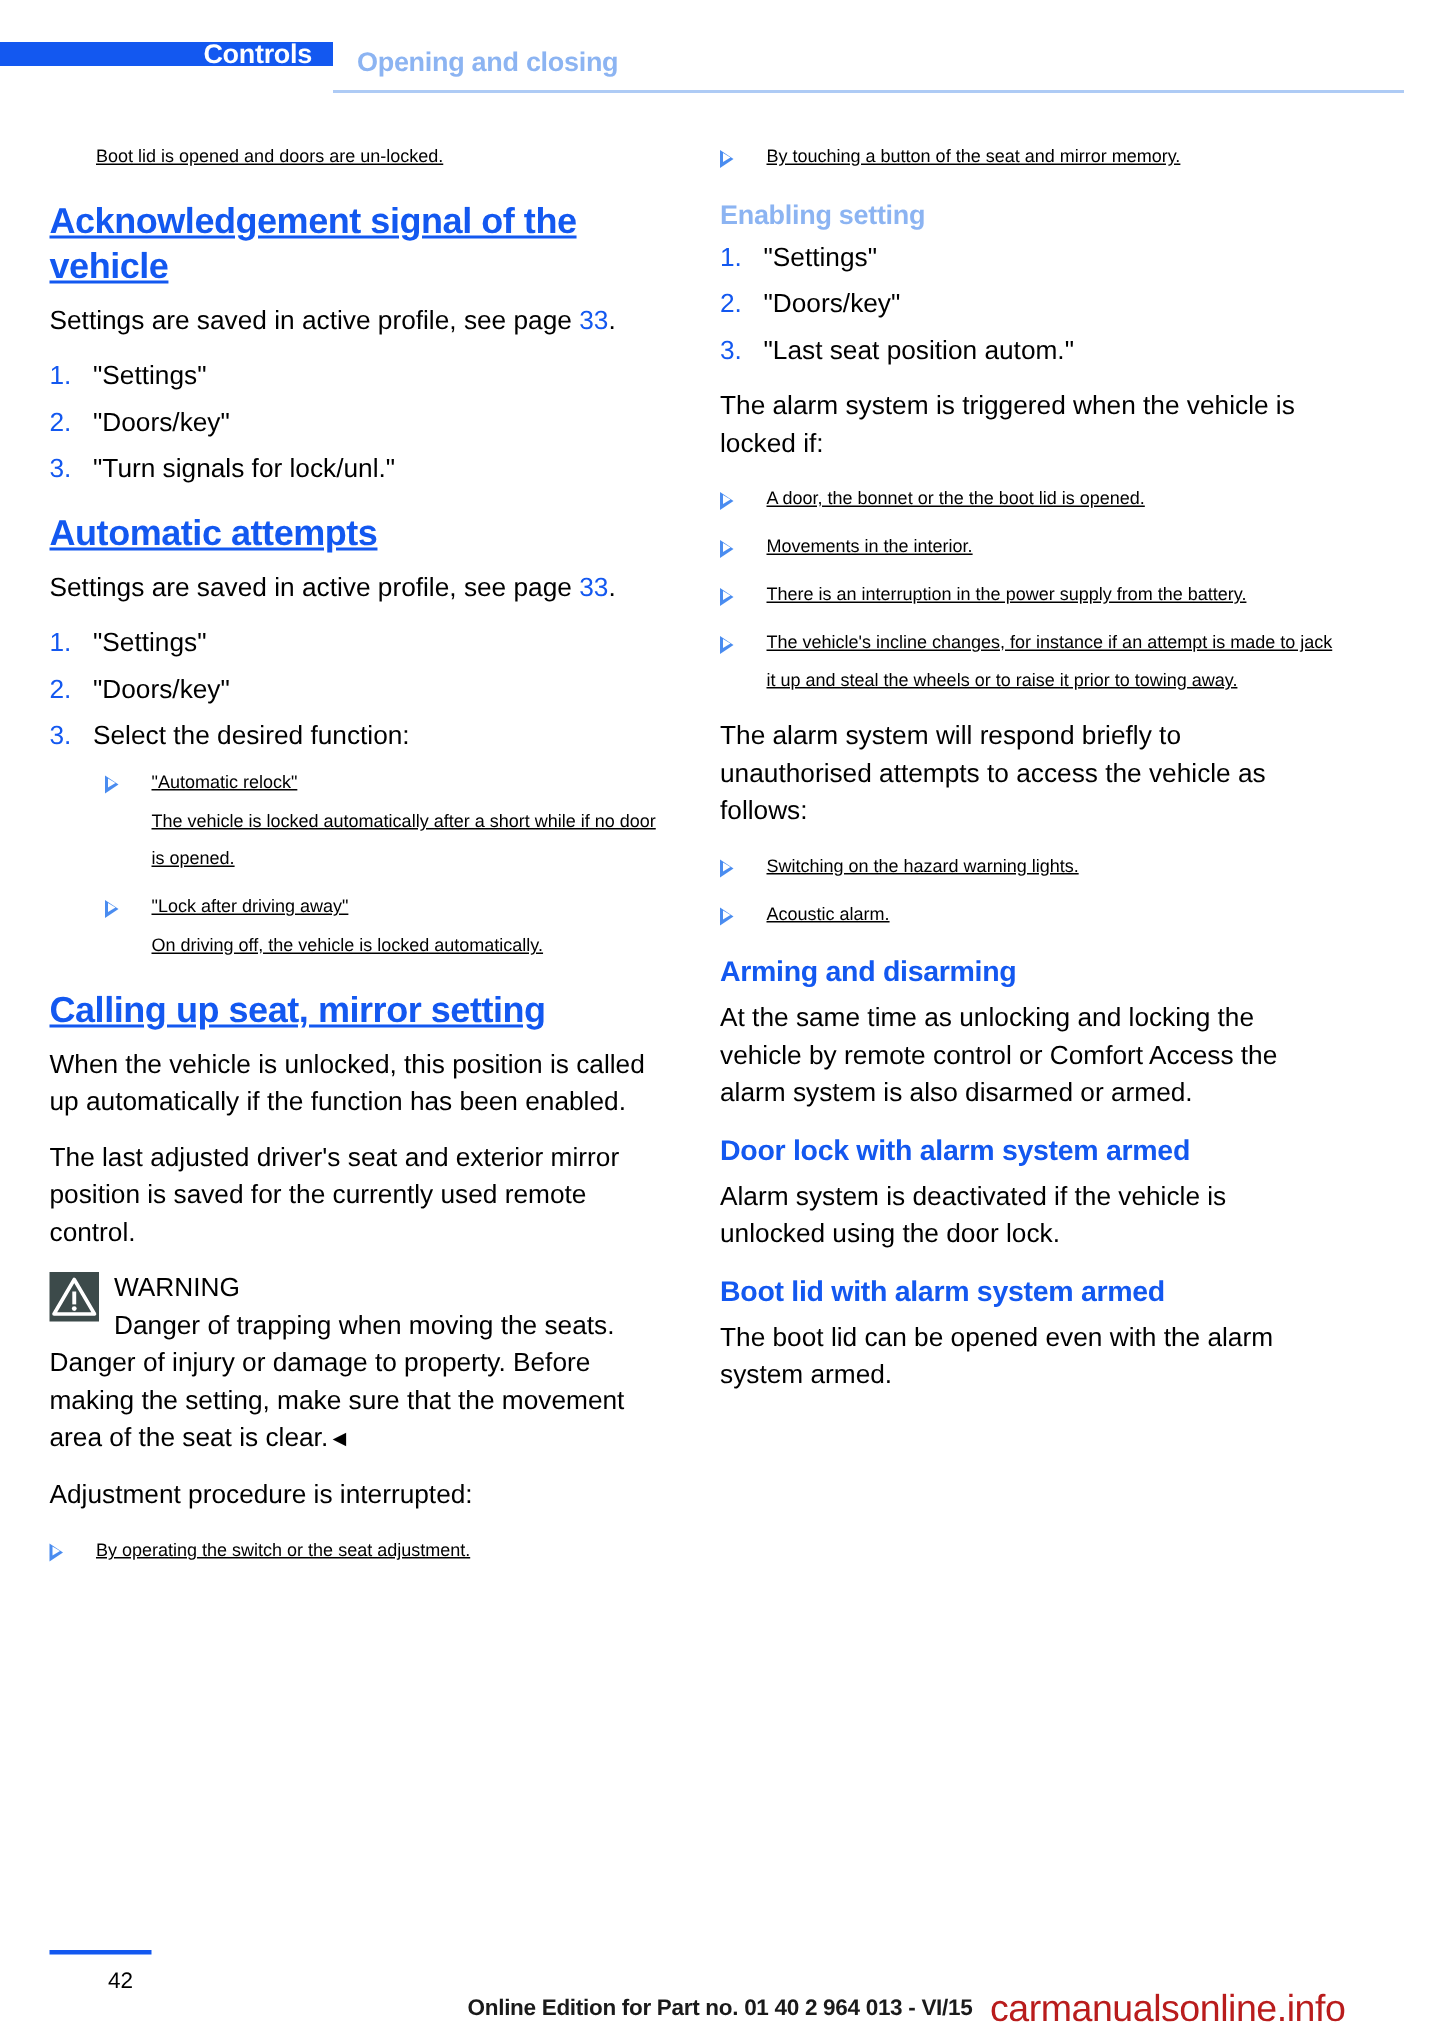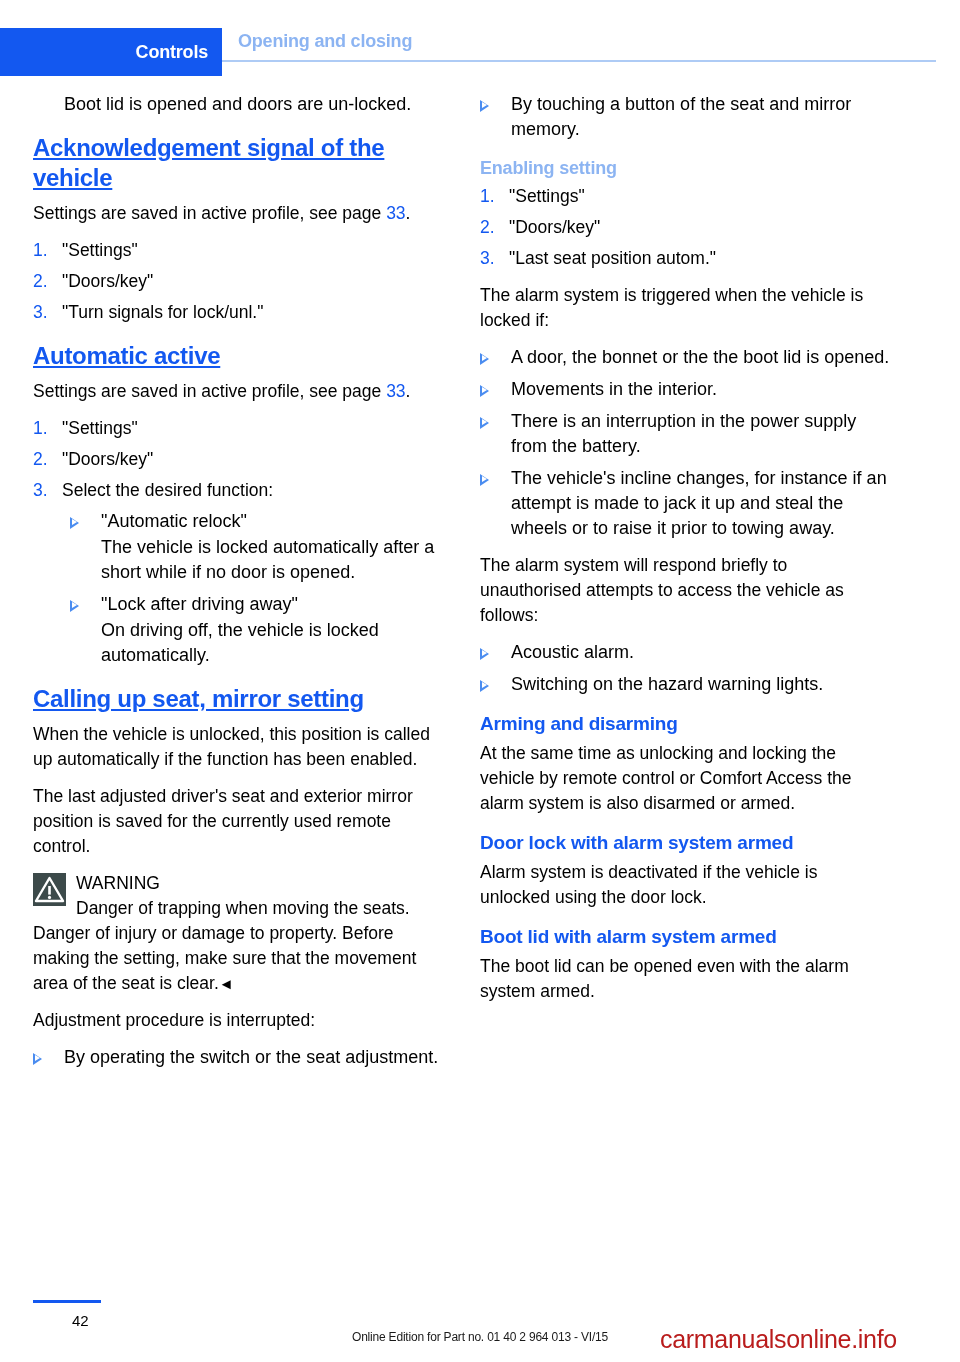--- a/index.html
+++ b/index.html
@@ -22,21 +22,21 @@
     left: 0;
     top: 28px;
     width: 960px;
     height: 32px;
   }
   .header-chapter-box {
     position: absolute;
     left: 0;
     top: 0;
     width: 222px;
-    height: 48px;
+    height: 16px;
     background: #1358f0;
     box-sizing: border-box;
     display: flex;
     align-items: center;
     justify-content: flex-end;
     padding-right: 14px;
   }
   .header-chapter-label {
     color: #ffffff;
     font-size: 18px;
@@ -135,23 +135,24 @@
 
   
   ul.tri-list {
     margin: 4px 0 12px 0;
     padding: 0;
     list-style: none;
   }
   ul.tri-list > li {
     position: relative;
     padding-left: 31px;
-    font-size: 18px;
+    font-size: 12px;
     line-height: 25px;
     margin-bottom: 7px;
+    text-decoration: underline;
   }
   ul.tri-list.nested {
     margin: 2px 0 6px 0;
     padding-left: 37px;
   }
   .tri-marker {
     position: absolute;
     left: 0;
     top: 8px;
     width: 0;
@@ -237,23 +238,24 @@
     top: 12px;
     font-size: 15px;
     color: #000000;
   }
   .footer-edition {
     position: absolute;
     left: 0;
     top: 30px;
     width: 960px;
     text-align: center;
-    font-size: 12px;
+    font-size: 15px;
     color: #1a1a1a;
     letter-spacing: -0.2px;
+    font-weight: bold;
   }
   .watermark {
     position: absolute;
     left: 660px;
     top: 1325px;
     font-size: 25px;
     color: #b91c1c;
     letter-spacing: -0.3px;
     white-space: nowrap;
   }
@@ -293,21 +295,21 @@
       <li>
         <span class="num-marker">2.</span>
         <span>"Doors/key"</span>
       </li>
       <li>
         <span class="num-marker">3.</span>
         <span>"Turn signals for lock/unl."</span>
       </li>
     </ol>
 
-    <h2 class="head-1">Automatic active</h2>
+    <h2 class="head-1">Automatic attempts</h2>
 
     <p class="body-text">
       <span>Settings are saved in active profile, see page </span><span class="pageref">33</span><span>.</span>
     </p>
 
     <ol class="num-list" style="margin-bottom:4px;">
       <li>
         <span class="num-marker">1.</span>
         <span>"Settings"</span>
       </li>
@@ -410,25 +412,25 @@
         <span class="tri-marker"></span>
         <span>The vehicle's incline changes, for instance if an attempt is made to jack it up and steal the wheels or to raise it prior to towing away.</span>
       </li>
     </ul>
 
     <p class="body-text">The alarm system will respond briefly to unauthorised attempts to access the vehicle as follows:</p>
 
     <ul class="tri-list">
       <li>
         <span class="tri-marker"></span>
+        <span>Switching on the hazard warning lights.</span>
+      </li>
+      <li>
+        <span class="tri-marker"></span>
         <span>Acoustic alarm.</span>
-      </li>
-      <li>
-        <span class="tri-marker"></span>
-        <span>Switching on the hazard warning lights.</span>
       </li>
     </ul>
 
     <h3 class="head-2">Arming and disarming</h3>
     <p class="body-text">At the same time as unlocking and locking the vehicle by remote control or Comfort Access the alarm system is also disarmed or armed.</p>
 
     <h3 class="head-2">Door lock with alarm system armed</h3>
     <p class="body-text">Alarm system is deactivated if the vehicle is unlocked using the door lock.</p>
 
     <h3 class="head-2">Boot lid with alarm system armed</h3>

